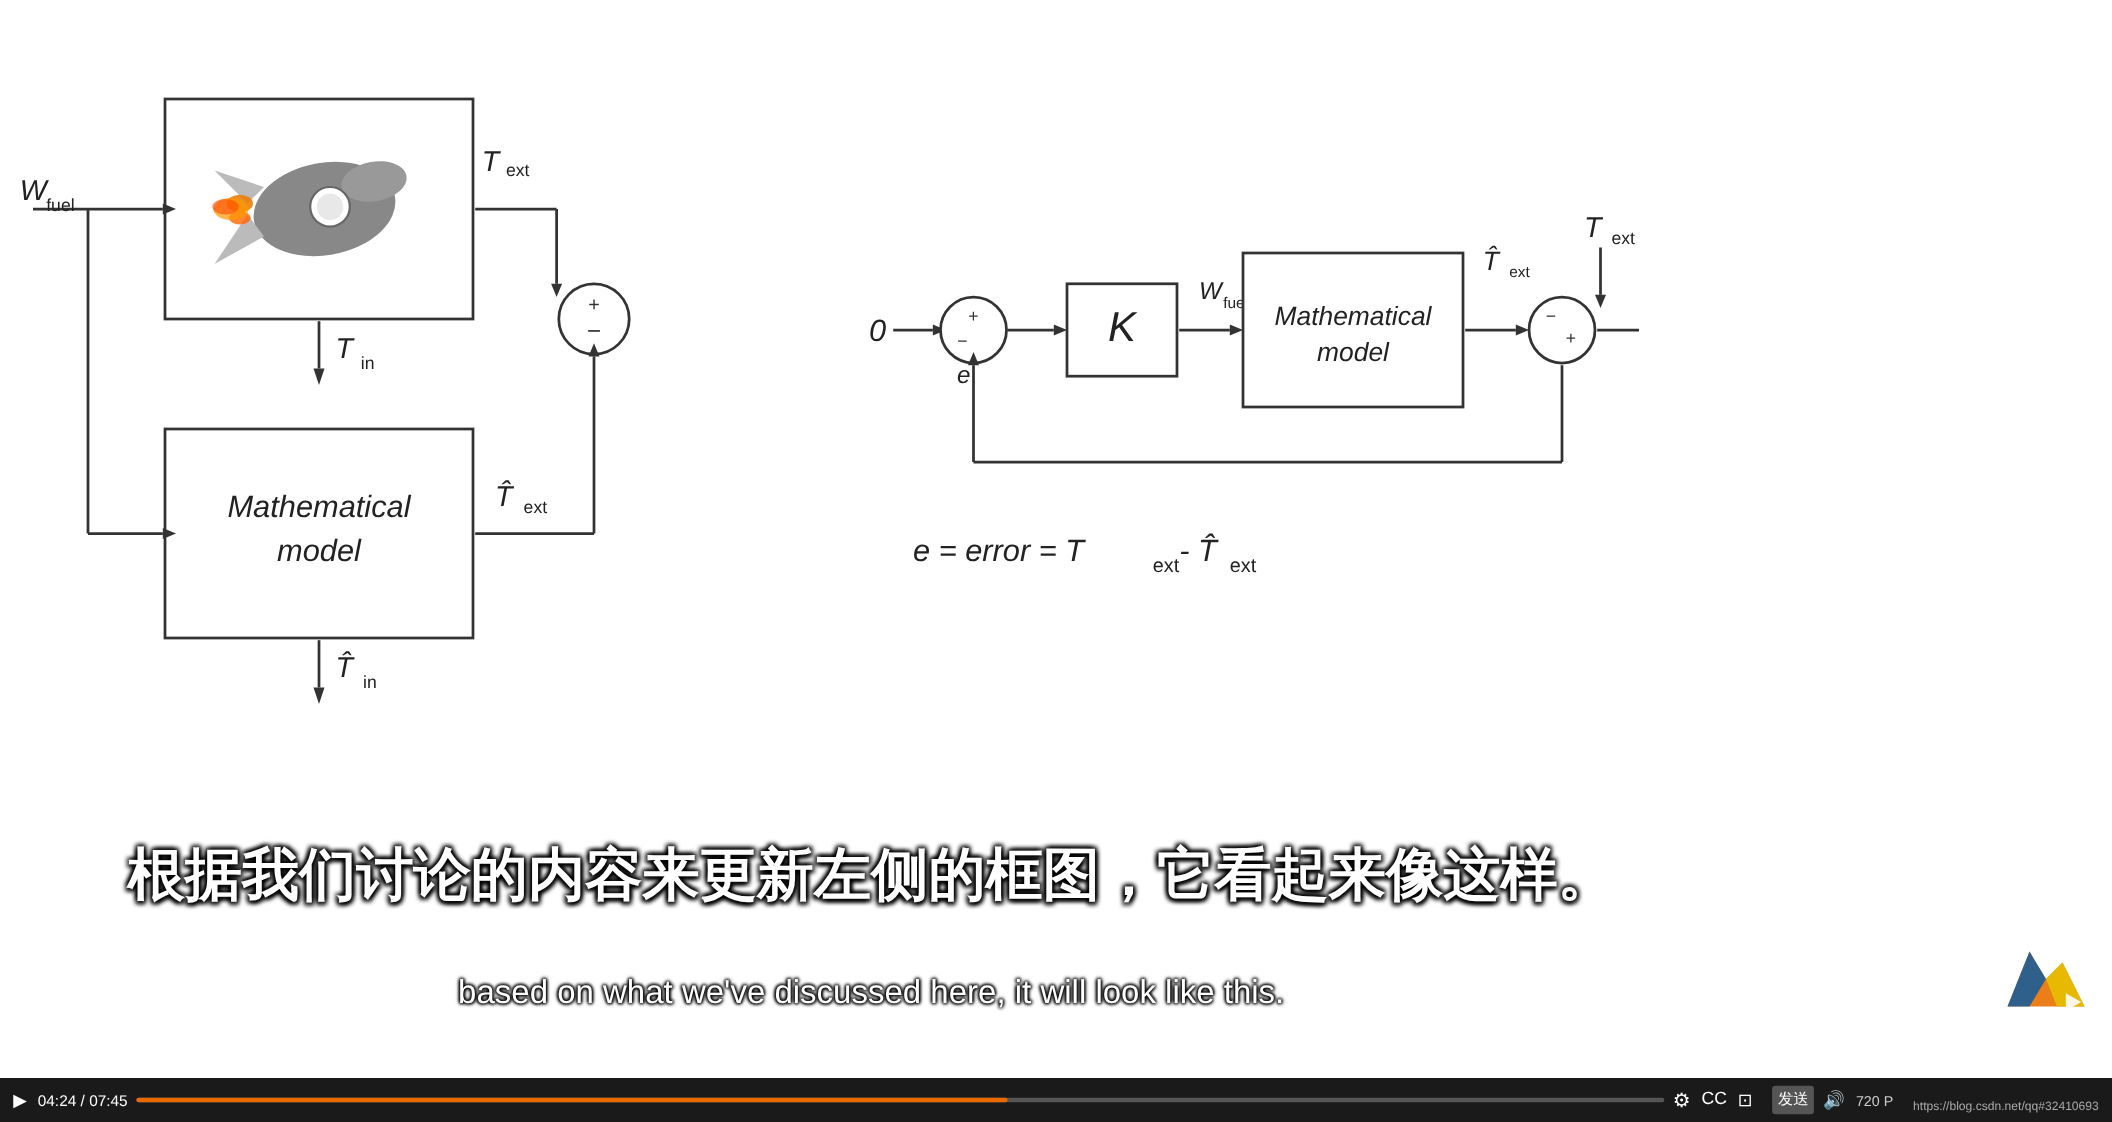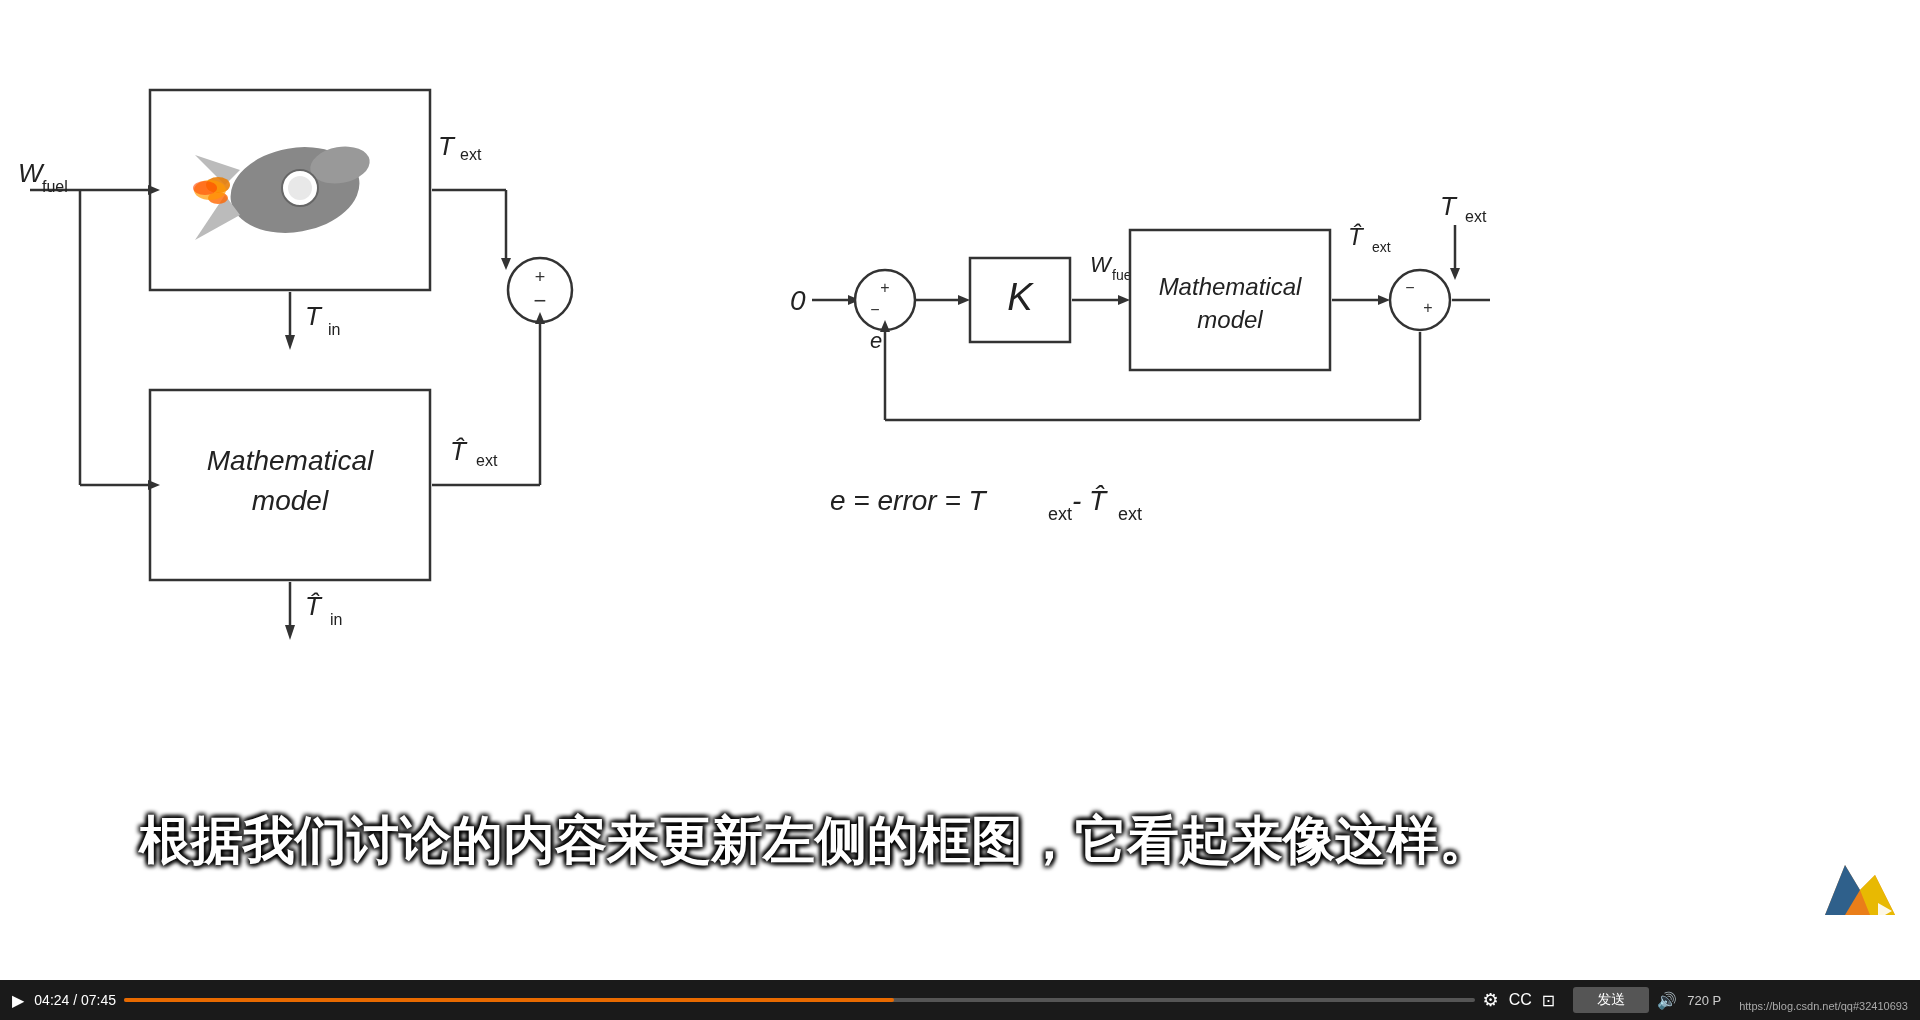--- a/index.html
+++ b/index.html
@@ -24,21 +24,20 @@
     }
 
     
     .subtitle-area {
       position: absolute;
       bottom: 55px;
       left: 0;
       width: 1584px;
       text-align: center;
       z-index: 10;
-      margin-left: 23px;
     }
 
     .subtitle-chinese {
       font-size: 52px;
       font-weight: bold;
       color: #fff;
       text-shadow: 2px 2px 4px #000, -2px -2px 4px #000, 2px -2px 4px #000, -2px 2px 4px #000;
       margin-bottom: 4px;
     }
 
@@ -258,20 +257,21 @@
     <text x="1048" y="520" font-size="18" fill="#222" font-family="Arial">ext</text>
     <text x="1072" y="510" font-size="28" font-style="italic" fill="#222" font-family="Arial"> - T̂</text>
     <text x="1118" y="520" font-size="18" fill="#222" font-family="Arial">ext</text>
 
   </svg>
 
   <div class="subtitle-area">
     <div class="subtitle-chinese">根据我们讨论的内容来更新左侧的框图，它看起来像这样。</div>
     <div class="subtitle-english">
       <br>
+      <span>based on what we've discussed here, it will look like this.</span>
     </div>
   </div>
 
   <div class="play-btn-overlay">
     <svg width="80" height="70" viewBox="0 0 80 70">
 
       <polygon points="5,60 25,10 40,35 55,20 75,60" fill="#e87000" opacity="0.9"></polygon>
       <polygon points="5,60 25,10 40,35 25,60" fill="#0059a8" opacity="0.8"></polygon>
       <polygon points="40,35 55,20 75,60 50,60" fill="#e8c000" opacity="0.9"></polygon>
 
@@ -292,21 +292,21 @@
   </span>
 
   <div class="progress-bar-container">
     <div class="progress-bar-fill"></div>
   </div>
 
   <span class="ctrl-btn" style="font-size:18px;">⚙</span>
   <span class="ctrl-btn" style="font-size:16px;">CC</span>
   <span class="ctrl-btn" style="font-size:16px;">⊡</span>
 
-  <button style="background:#555;color:#fff;border:none;padding:4px 24px;font-size:14px;cursor:pointer;border-radius:3px;margin:0 8px;">发送</button>
+  <button style="background:#555;color:#fff;border:none;padding:4px 5px;font-size:14px;cursor:pointer;border-radius:3px;margin:0 8px;">发送</button>
 
   <div class="ctrl-right">
     <span class="volume-icon">🔊</span>
     <span class="resolution">
       <span>720</span>
       <span>P</span>
     </span>
     <span class="url-display">https://blog.csdn.net/qq#32410693</span>
   </div>
 </div>

